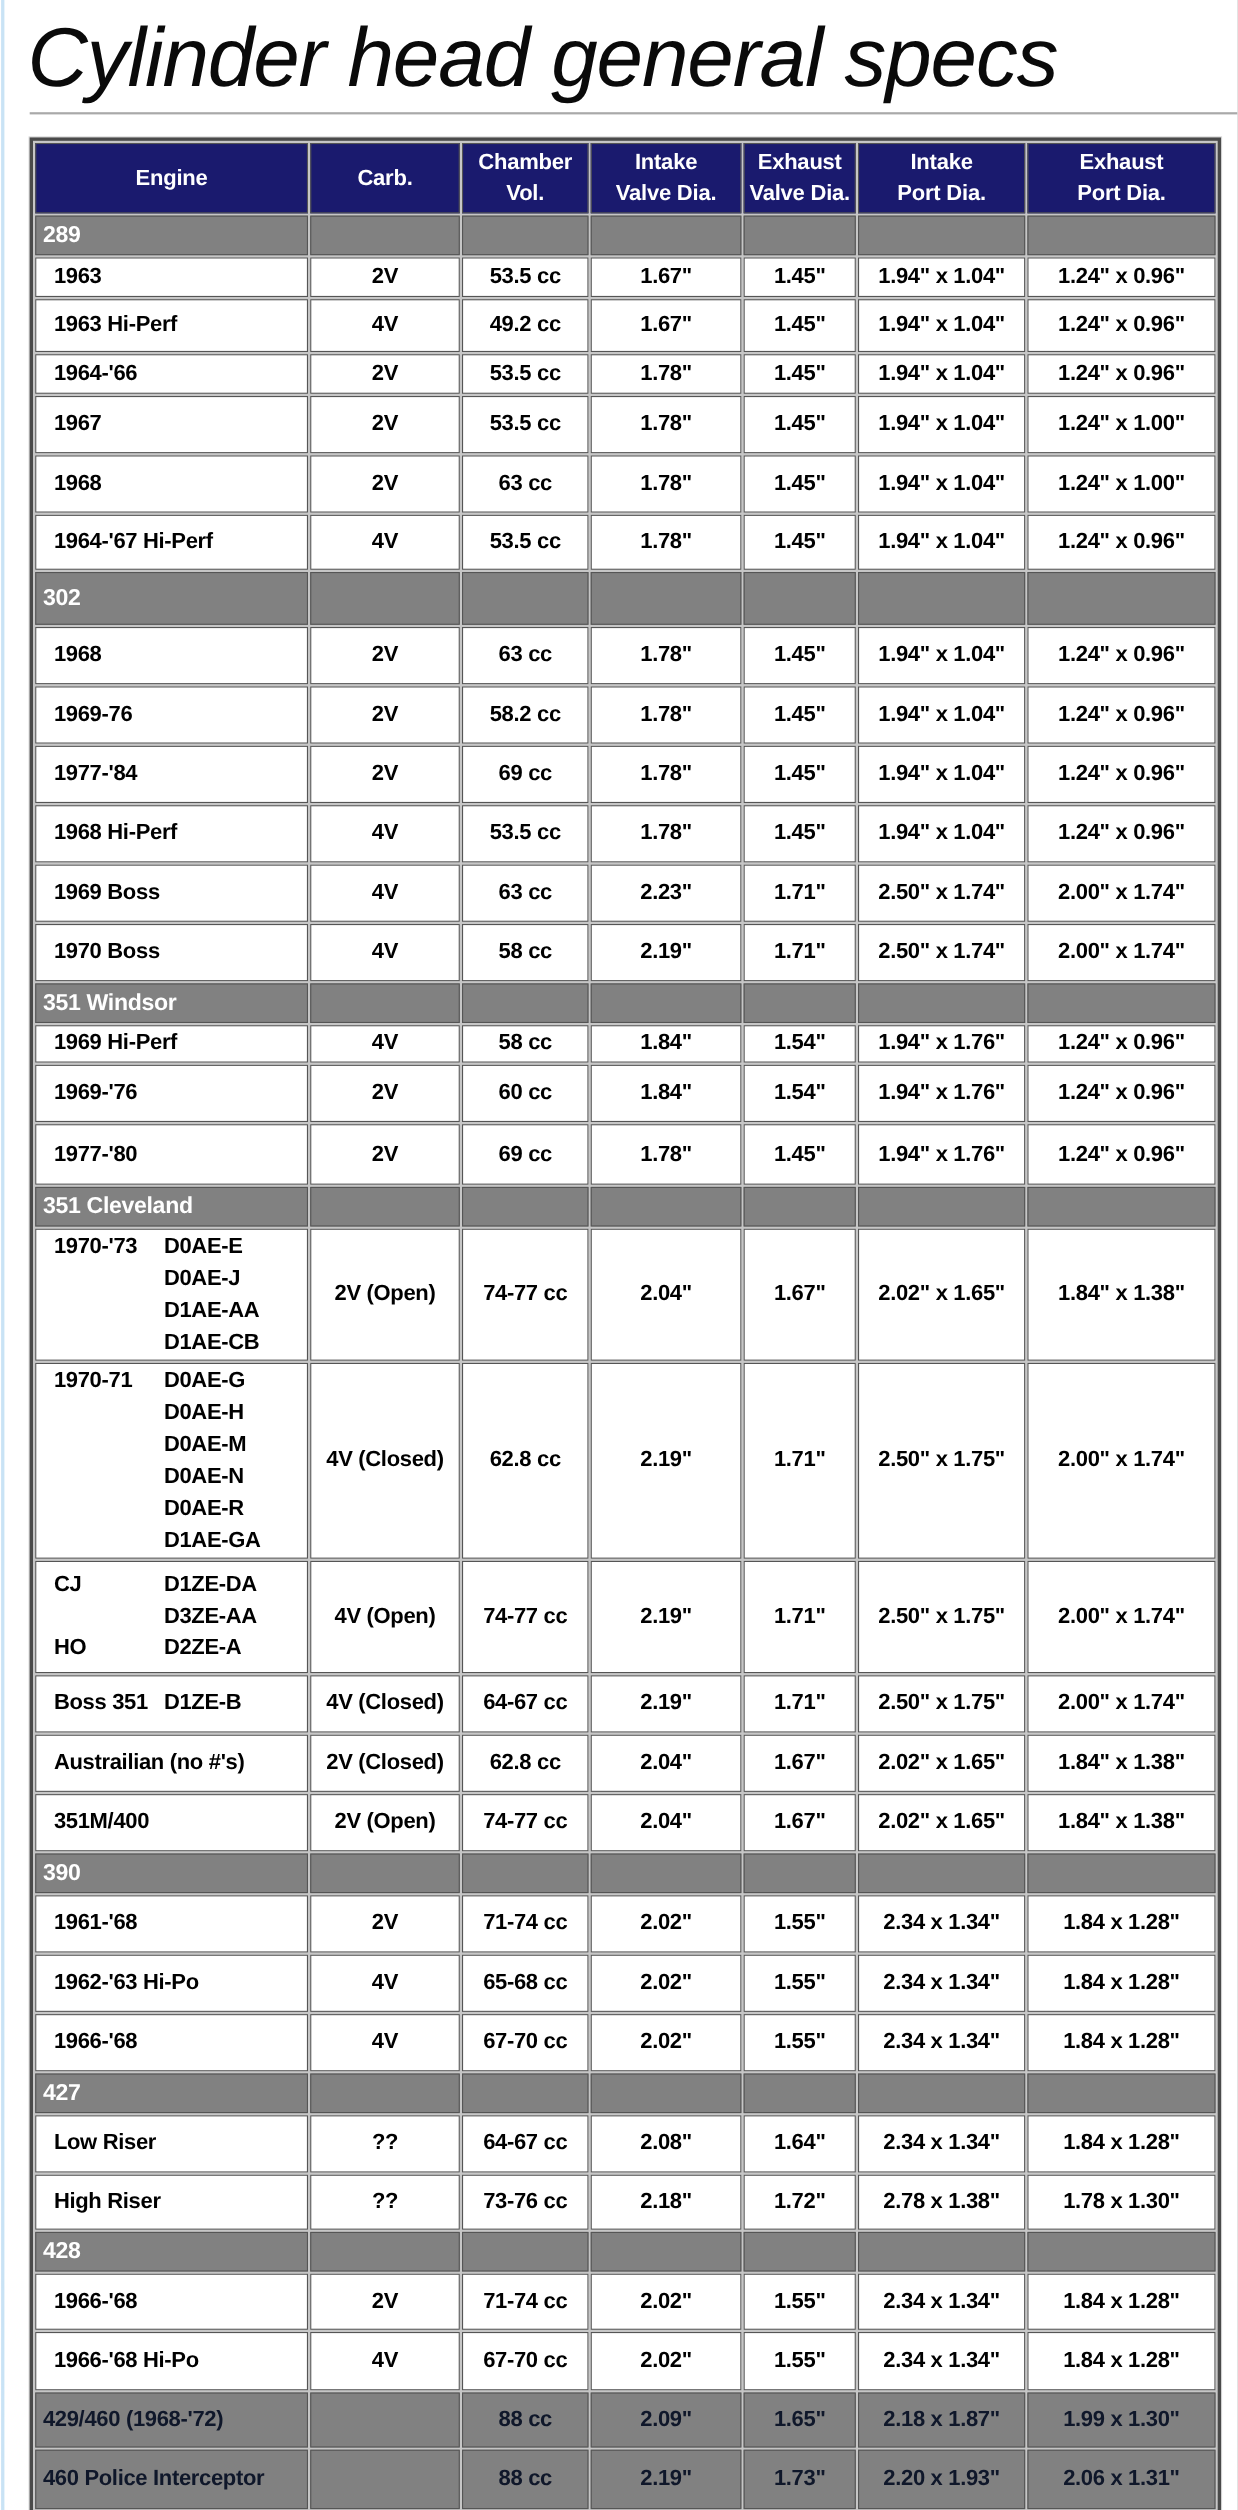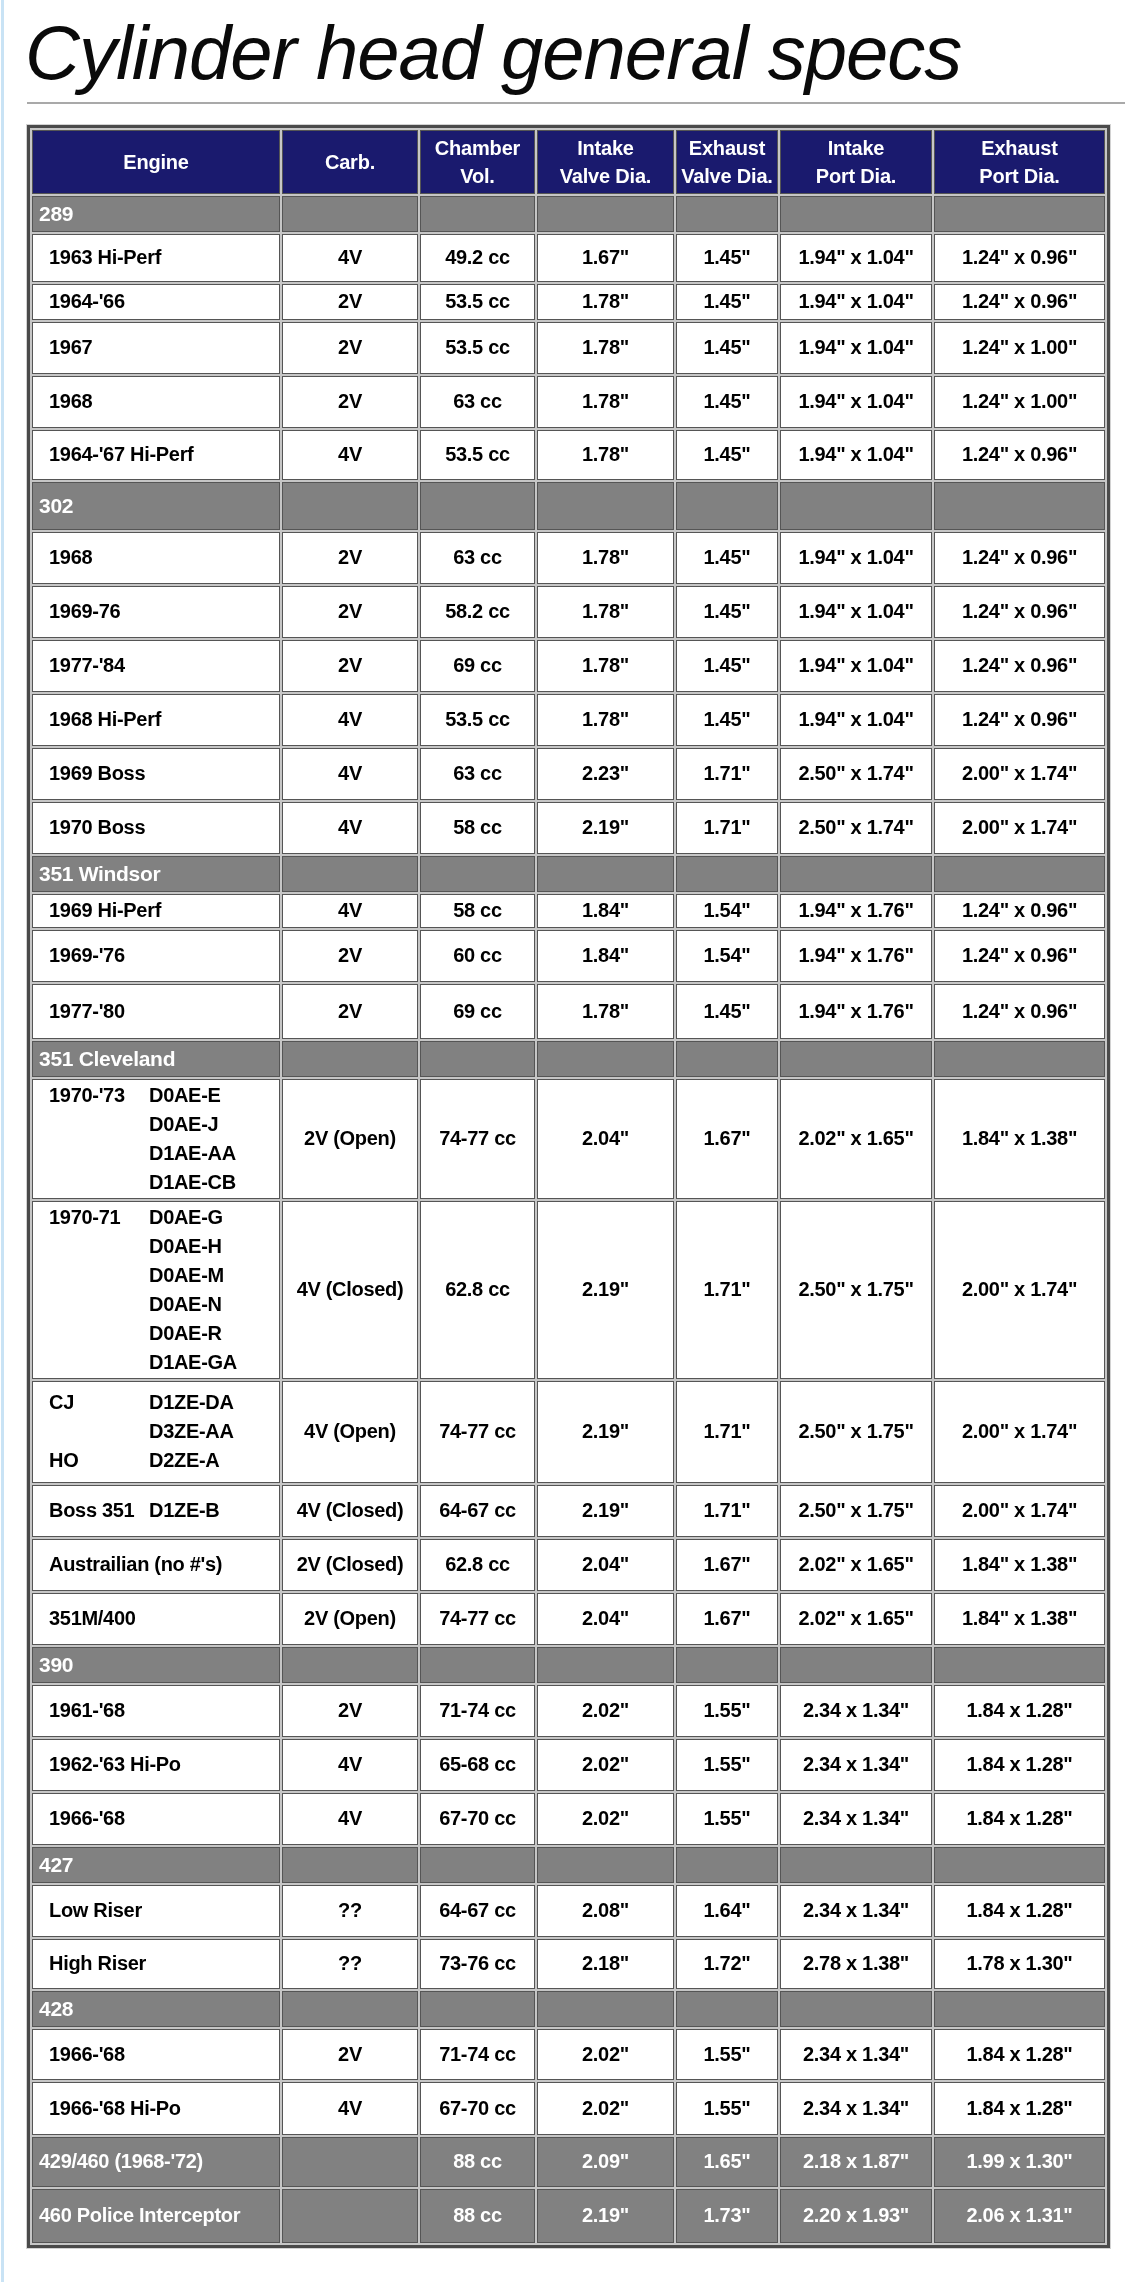--- a/index.html
+++ b/index.html
@@ -57,21 +57,21 @@
     color:#000000;
     font-size:20px;
     text-align:center;
     vertical-align:middle;
     letter-spacing:-0.3px;
     white-space:nowrap;
   }
   td.eng { text-align:left; padding-left:16px; }
   tr.section td { background:#818181; }
   tr.section td.eng { color:#ffffff; font-size:21px; padding-left:6px; }
-  tr.hl td { background:#818181; color:#ffffff; }
+  tr.hl td { background:#818181; color:#0f172a; }
   tr.hl td.eng { padding-left:6px; }
   .eng-line { display:flex; line-height:29px; }
   .eng-line .l { flex:0 0 100px; width:100px; }
 </style>
 </head>
 <body>
 
 <div class="left-strip"></div>
 
 <h1 class="page-title">Cylinder head general specs</h1>
@@ -101,20 +101,29 @@
   <tbody>
       <tr class="section" style="height: 36px;">
         <td class="eng">289</td>
         <td></td>
         <td></td>
         <td></td>
         <td></td>
         <td></td>
         <td></td>
       </tr>
+      <tr style="height: 36px;">
+        <td class="eng">1963</td>
+        <td>2V</td>
+        <td>53.5 cc</td>
+        <td>1.67"</td>
+        <td>1.45"</td>
+        <td>1.94" x 1.04"</td>
+        <td>1.24" x 0.96"</td>
+      </tr>
       <tr style="height: 48px;">
         <td class="eng">1963 Hi-Perf</td>
         <td>4V</td>
         <td>49.2 cc</td>
         <td>1.67"</td>
         <td>1.45"</td>
         <td>1.94" x 1.04"</td>
         <td>1.24" x 0.96"</td>
       </tr>
       <tr style="height: 36px; padding-left: 48px;">

